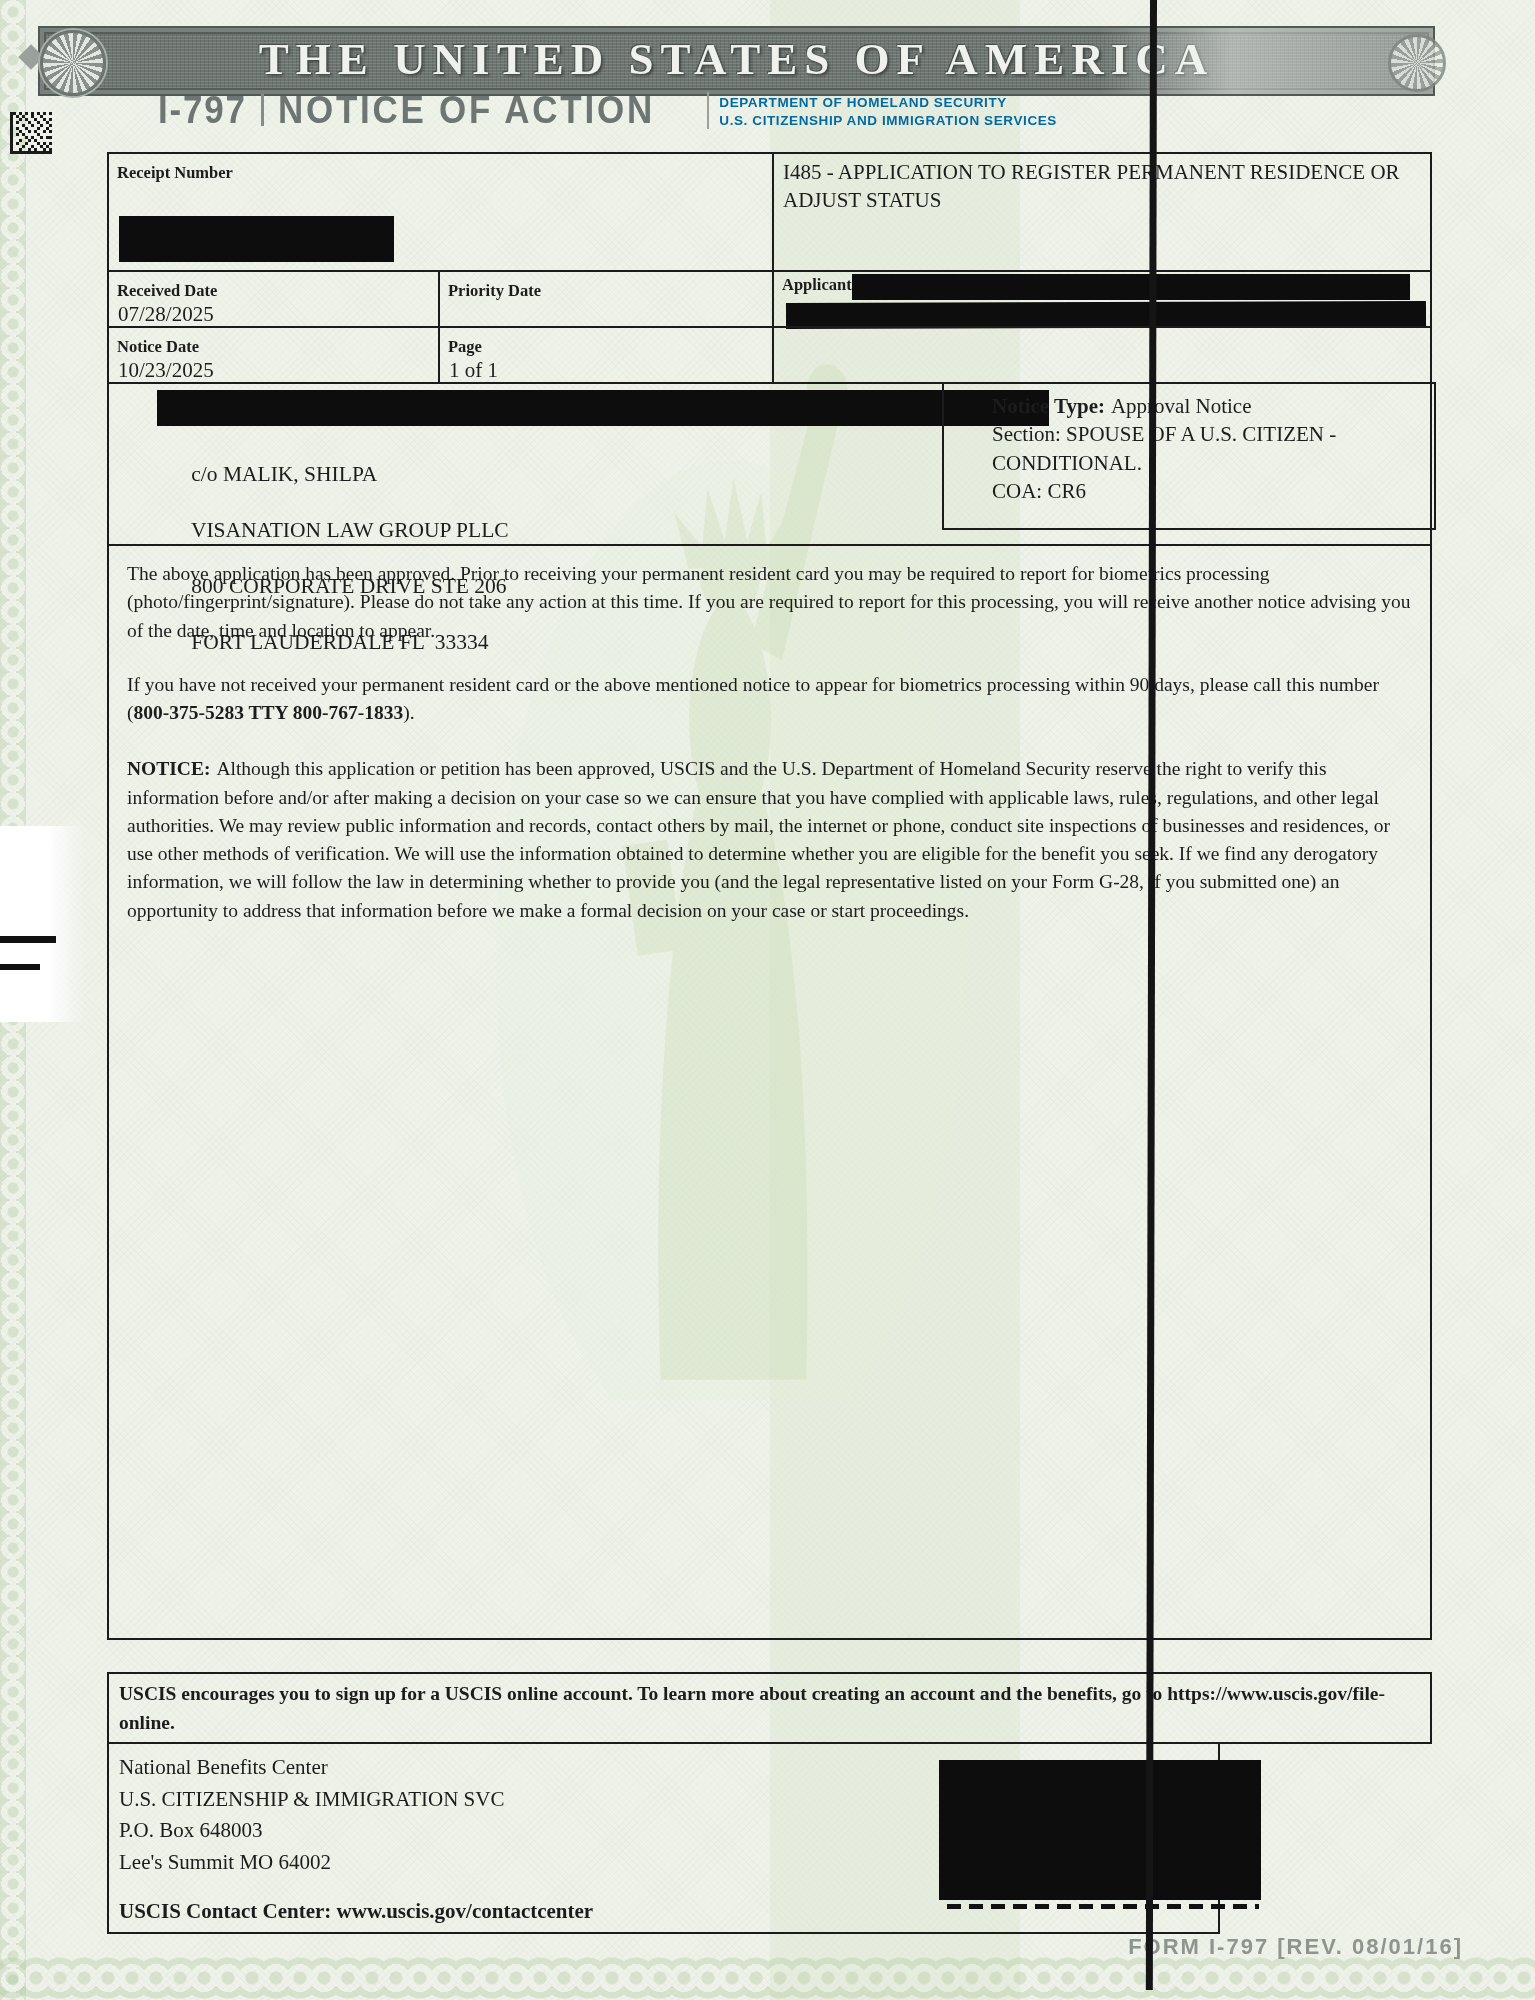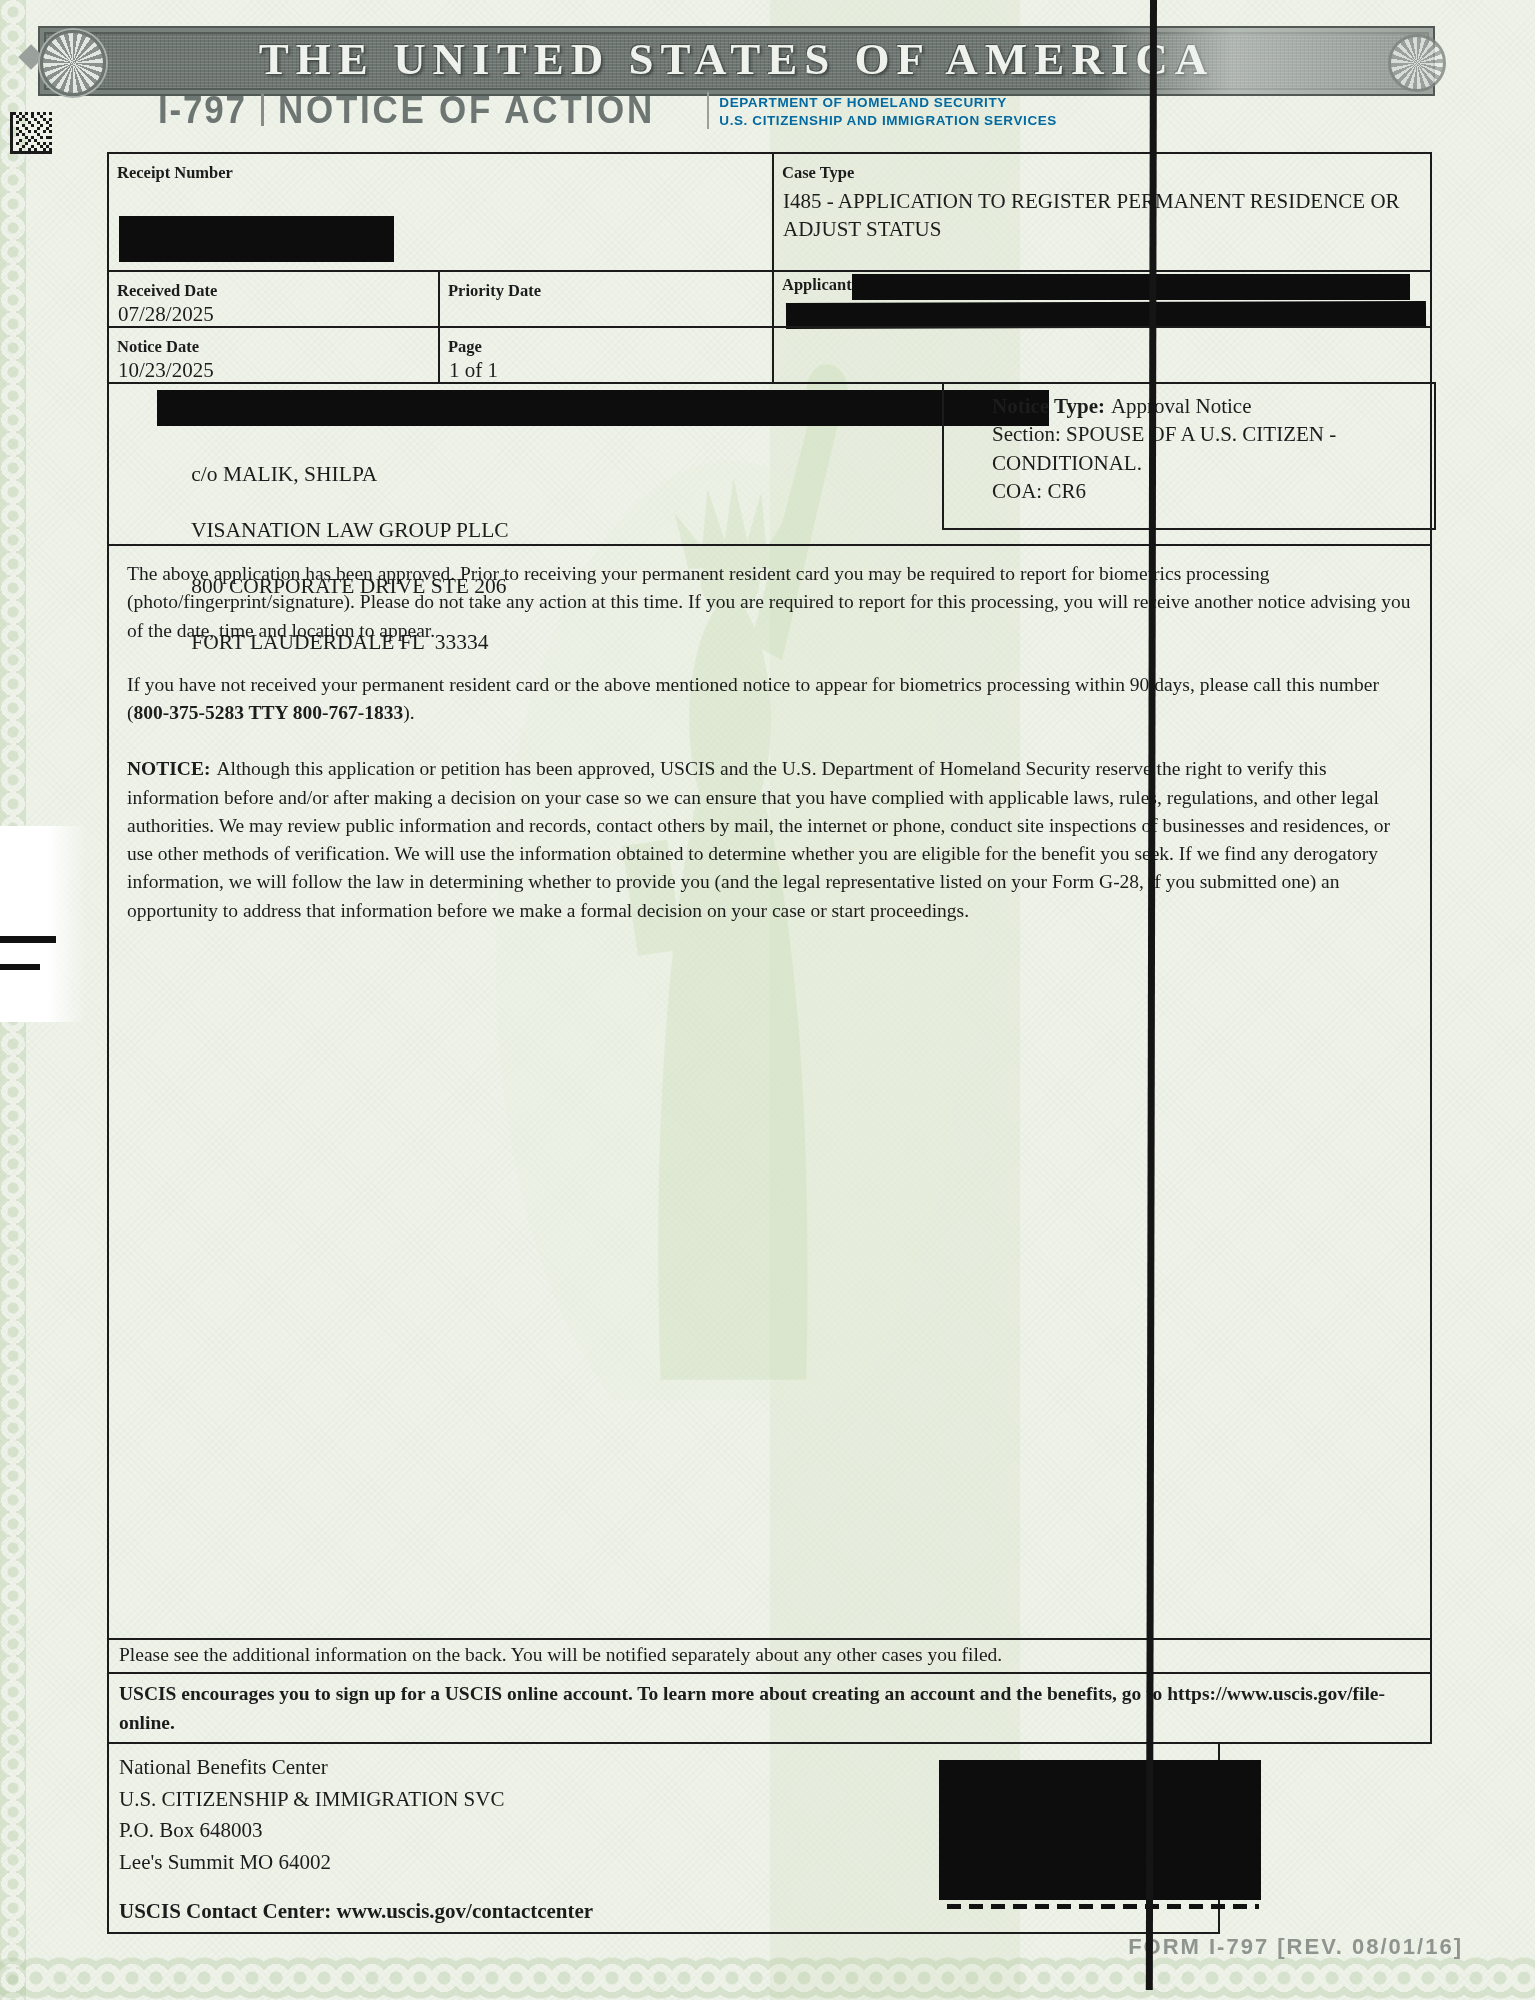--- a/index.html
+++ b/index.html
@@ -197,21 +197,20 @@
         <rect x="24" y="36" width="3" height="3"></rect>
         <rect x="33" y="36" width="3" height="3"></rect>
     </g>
   </svg>
 
   <div class="cell" style="left:107px; top:152px; width:667px; height:120px;">
     <div class="cell-label">Receipt Number</div>
     <div class="redact" style="left:10px; top:62px; width:275px; height:46px;"></div>
   </div>
   <div class="cell" style="left:772px; top:152px; width:660px; height:120px;">
-    <div class="cell-label">Case Type</div>
     <div class="case-lines">I485 - APPLICATION TO REGISTER PERMANENT RESIDENCE OR ADJUST STATUS</div>
   </div>
 
   <div class="cell" style="left:107px; top:270px; width:333px; height:58px;">
     <div class="cell-label">Received Date</div>
     <div class="cell-value">07/28/2025</div>
   </div>
   <div class="cell" style="left:438px; top:270px; width:336px; height:58px;">
     <div class="cell-label">Priority Date</div>
     <div class="cell-value"></div>
@@ -250,23 +249,20 @@
       </div>
     </div>
   </div>
 
   <div class="body-box" style="left:107px; top:544px; width:1325px; height:1096px;">
     <p class="p1">The above application has been approved. Prior to receiving your permanent resident card you may be required to report for biometrics processing (photo/fingerprint/signature). Please do not take any action at this time. If you are required to report for this processing, you will receive another notice advising you of the date, time and location to appear.</p>
     <p class="p2"><span>If you have not received your permanent resident card or the above mentioned notice to appear for biometrics processing within 90 days, please call this number (</span><b>800-375-5283 TTY 800-767-1833</b><span>).</span></p>
     <p class="p3"><b class="lbl">NOTICE:</b><span>Although this application or petition has been approved, USCIS and the U.S. Department of Homeland Security reserve the right to verify this information before and/or after making a decision on your case so we can ensure that you have complied with applicable laws, rules, regulations, and other legal authorities. We may review public information and records, contact others by mail, the internet or phone, conduct site inspections of businesses and residences, or use other methods of verification. We will use the information obtained to determine whether you are eligible for the benefit you seek. If we find any derogatory information, we will follow the law in determining whether to provide you (and the legal representative listed on your Form G-28, if you submitted one) an opportunity to address that information before we make a formal decision on your case or start proceedings.</span></p>
   </div>
 
-  <div class="back-row" style="left:107px; top:1638px; width:1325px; height:36px;">
-    <span>Please see the additional information on the back. You will be notified separately about any other cases you filed.</span>
-  </div>
   <div class="online-row" style="left:107px; top:1672px; width:1325px; height:72px;">
     <span>USCIS encourages you to sign up for a USCIS online account. To learn more about creating an account and the benefits, go to https://www.uscis.gov/file-online.</span>
   </div>
 
   <div class="office-box" style="left:107px; top:1742px; width:1113px; height:192px;">
     <div class="office-lines">
       <span>National Benefits Center</span><br>
       <span>U.S. CITIZENSHIP &amp; IMMIGRATION SVC</span><br>
       <span>P.O. Box 648003</span><br>
       <span>Lee's Summit MO 64002</span>

